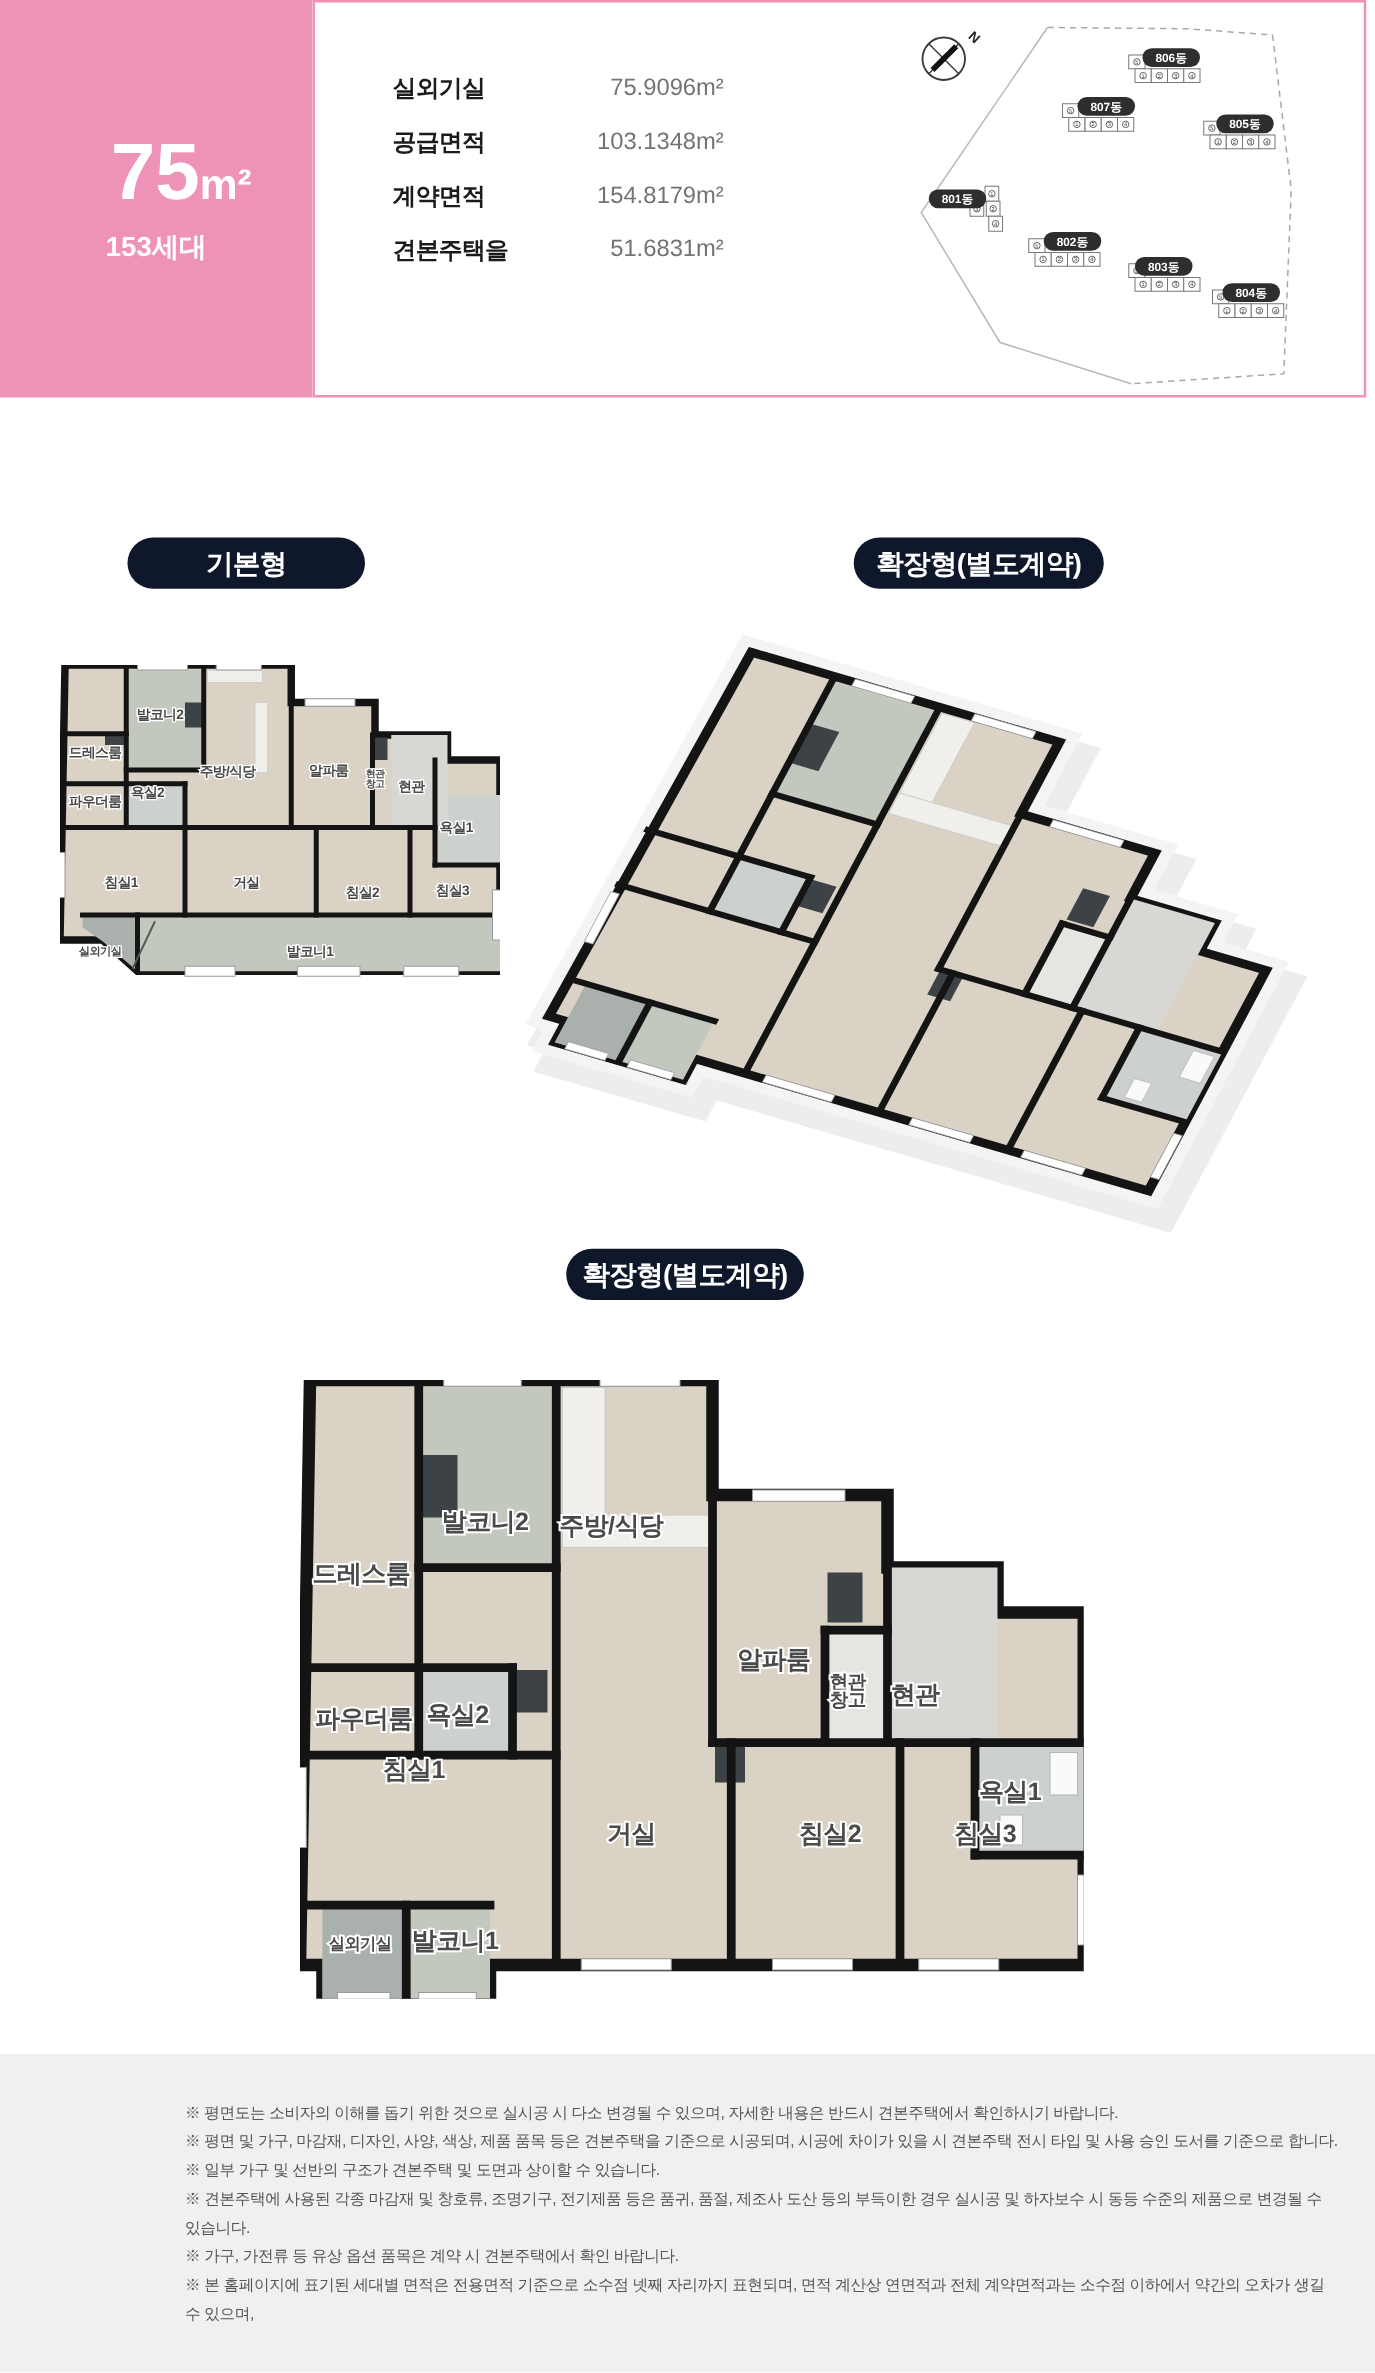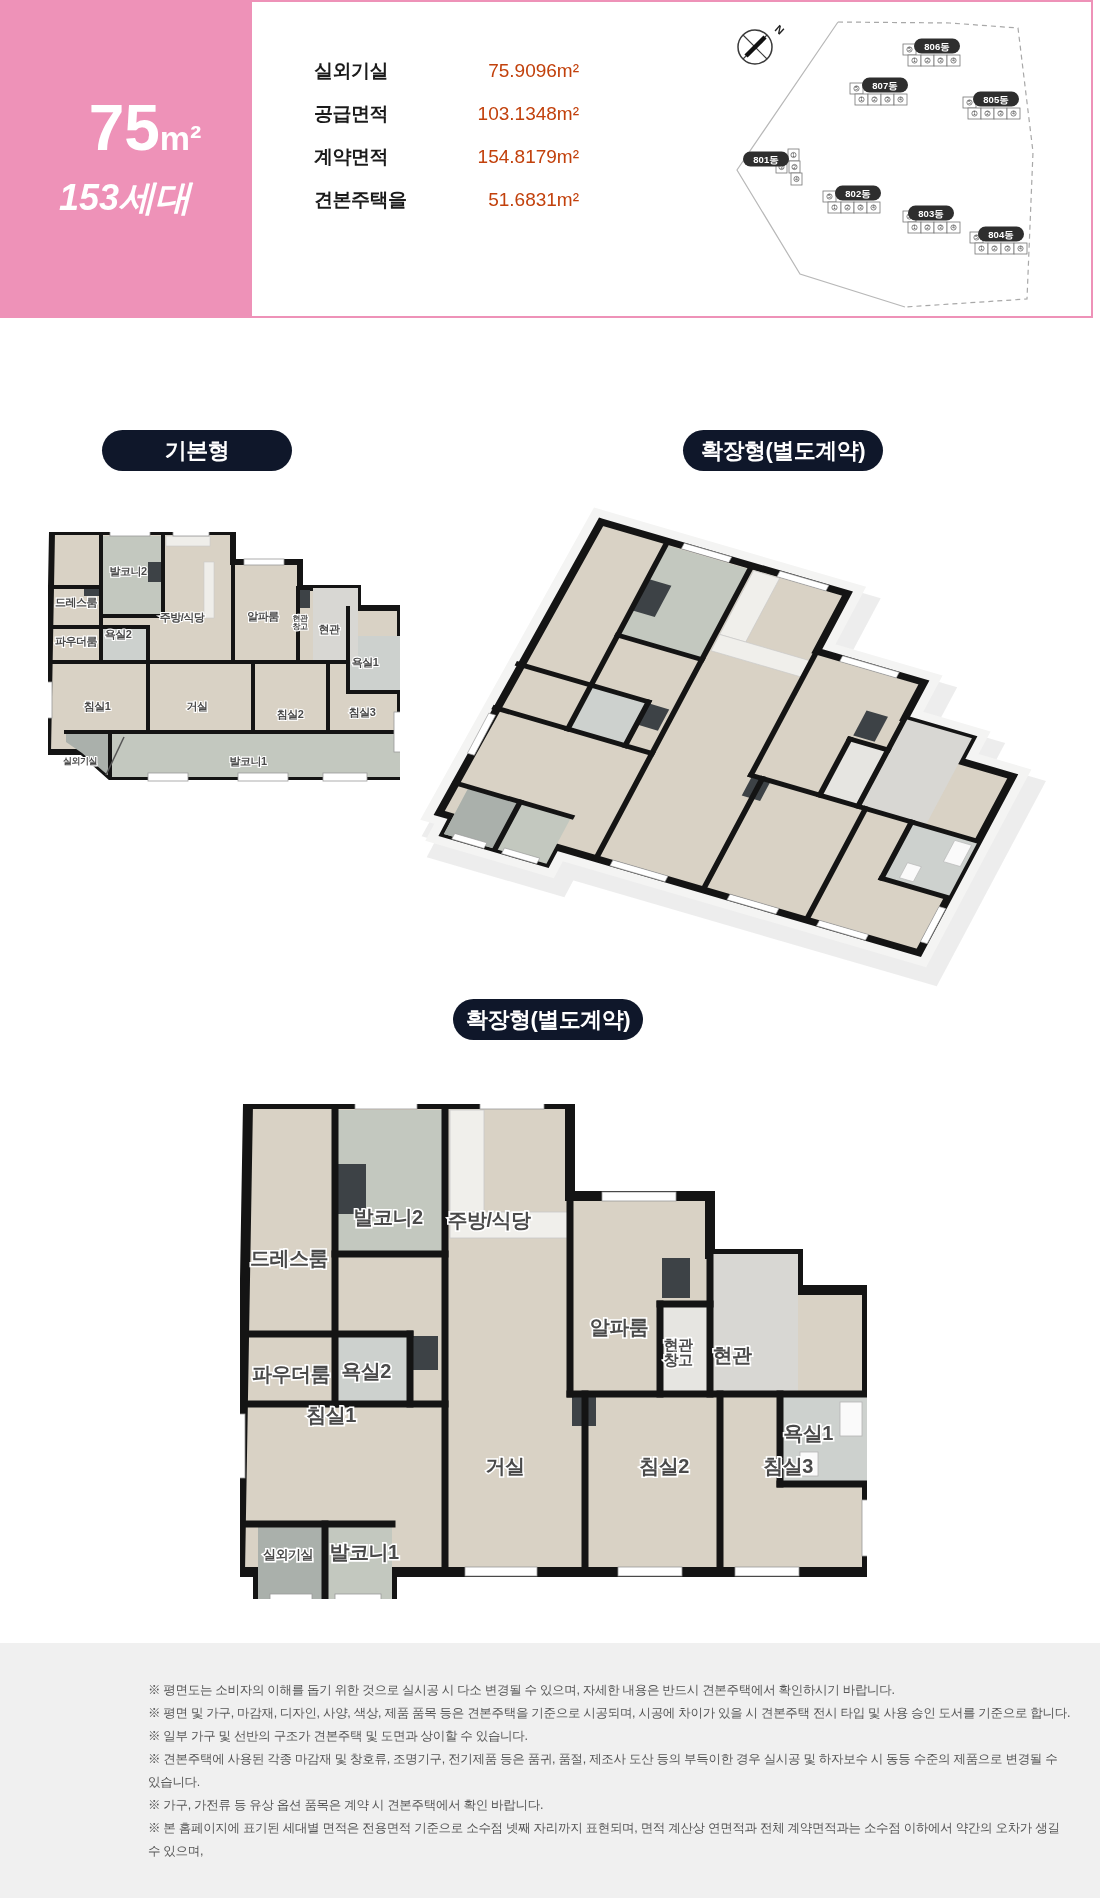--- a/index.html
+++ b/index.html
@@ -5,28 +5,28 @@
   html,body{margin:0;padding:0;background:#fff;}
   .page{position:relative;width:1100px;height:1898px;background:#ffffff;
         font-family:"Liberation Sans",sans-serif;overflow:hidden;}
 
   
   .type-box{position:absolute;left:0;top:0;width:250px;height:318px;
             display:flex;flex-direction:column;align-items:center;justify-content:center;
             color:#fff;text-align:center;}
   .type-size{font-size:64px;font-weight:bold;line-height:1;margin-left:40px;}
   .type-unit{font-size:34px;font-weight:bold;}
-  .type-households{font-size:36px;font-weight:bold;margin-top:14px;font-style:italic;}
+  .type-households{font-size:22px;font-weight:bold;margin-top:14px;}
 
   .info-panel{position:absolute;left:250px;top:0;width:843px;height:318px;
               background:#fff;border:2px solid #ee92b8;box-sizing:border-box;}
   .area-table{position:absolute;left:62px;top:48px;width:265px;}
   .area-row{display:flex;justify-content:space-between;align-items:center;height:42.8px;}
   .area-label{font-size:19px;font-weight:bold;color:#1b1b1b;letter-spacing:-0.5px;}
-  .area-value{font-size:19px;color:#c2410c;}
+  .area-value{font-size:19px;color:#737373;}
 
   .site-svg{position:absolute;left:338px;top:0;}
 
   
   .pill{position:absolute;height:41px;border-radius:22px;background:#0f172a;color:#fff;
         font-size:22px;font-weight:bold;display:flex;align-items:center;justify-content:center;
         letter-spacing:-0.5px;}
   .pill-basic{left:102px;top:430px;width:190px;}
   .pill-ext-top{left:683px;top:430px;width:200px;}
   .pill-ext-bottom{left:453px;top:999px;width:190px;}

